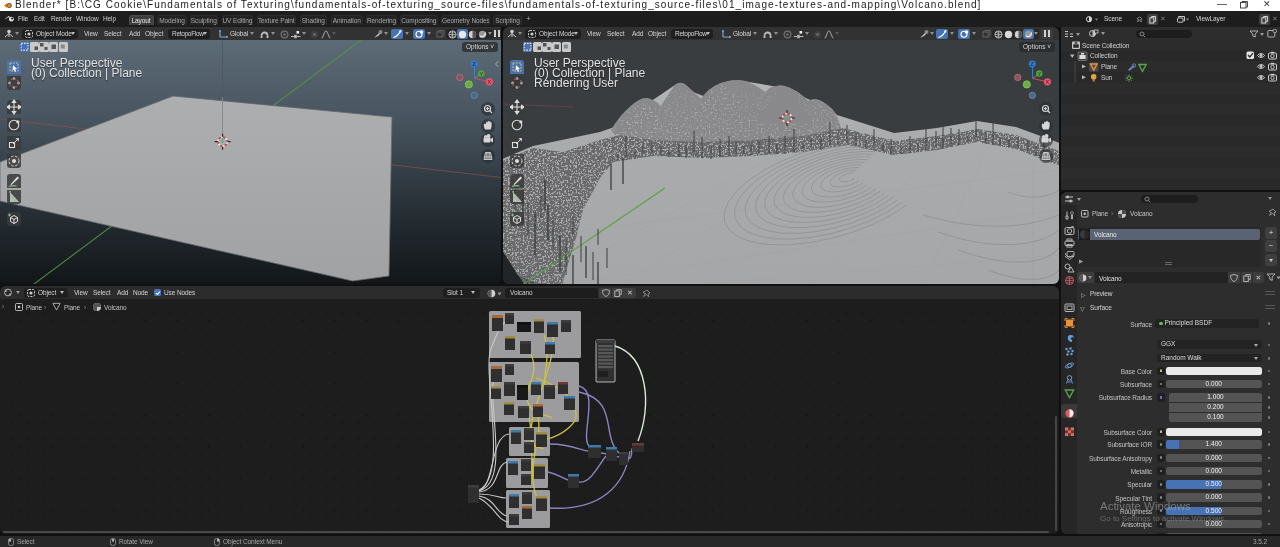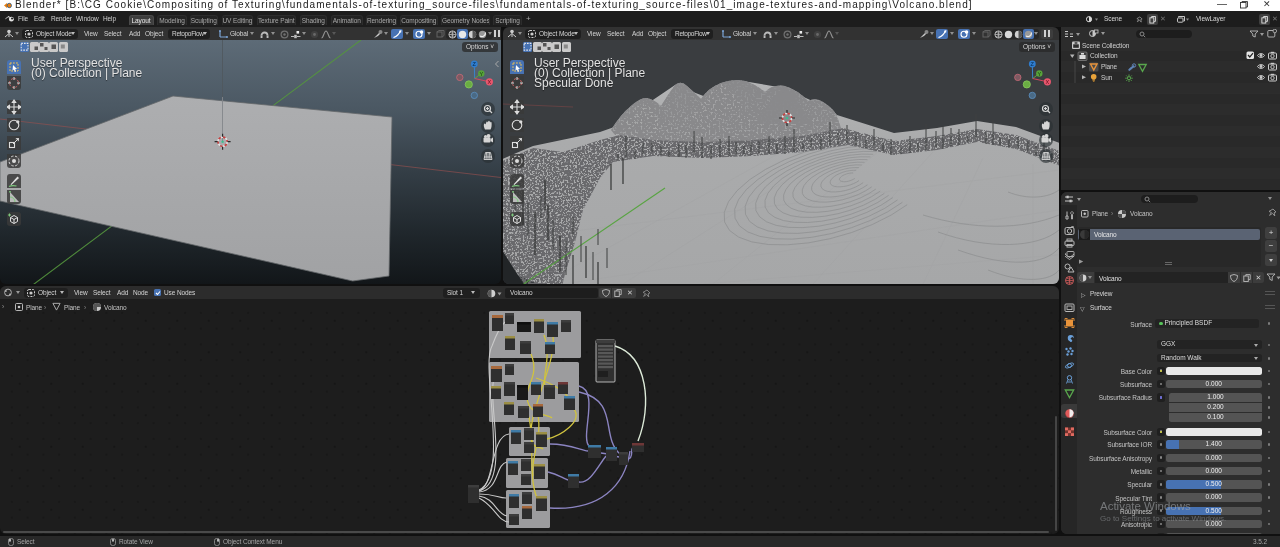--- a/index.html
+++ b/index.html
@@ -67,21 +67,21 @@
     color:#a5a5a5; font-size:6.5px; line-height:11px; letter-spacing:-0.1px; }
 </style>
 </head>
 <body>
 <div id="stage">
   <div id="titlebar" class="abs">
     <svg class="abs" style="left:3px;top:1px" width="9" height="9" viewBox="0 0 9 9">
       <path d="M1 4.5 L4 2 L4 3.5 L8 3.5 L8 5.5 L4 5.5 L4 7 Z" fill="#e87d0d"></path>
       <circle cx="6.3" cy="4.5" r="2.2" fill="#e87d0d" stroke="#265787" stroke-width="0.8"></circle>
     </svg>
-    <span class="abs" style="left:15px;top:0">Blender* [B:\CG Cookie\Compositing of Texturing\fundamentals-of-texturing_source-files\fundamentals-of-texturing_source-files\01_image-textures-and-mapping\Volcano.blend]</span>
+    <span class="abs" style="left:15px;top:0">Blender* [B:\CG Cookie\Fundamentals of Texturing\fundamentals-of-texturing_source-files\fundamentals-of-texturing_source-files\01_image-textures-and-mapping\Volcano.blend]</span>
     <span class="abs" style="left:1217px;top:-1px;font-size:10px;color:#333">—</span>
     <svg class="abs" style="left:1240px;top:1px" width="8" height="8" viewBox="0 0 8 8">
         <rect x="0.5" y="1.5" width="5.5" height="5.5" fill="none" stroke="#333" stroke-width="0.9"></rect>
         <path d="M2 1.5 L2 0.5 L7.5 0.5 L7.5 6 L6 6" fill="none" stroke="#333" stroke-width="0.9"></path>
       </svg>
     <span class="abs" style="left:1263px;top:-1px;font-size:9px;color:#333">✕</span>
   </div>
   <div id="topbar" class="abs">
     <svg class="abs" style="left:5px;top:4px" width="10" height="8" viewBox="0 0 24 20">
       <path d="M2 10 L10 4 L10 7.5 L21 7.5 L21 12.5 L10 12.5 L10 16 Z" fill="#e87d0d" opacity="0"></path>
@@ -660,21 +660,21 @@
       <svg class="abs" style="left:29.7px;top:2.3px" width="38.3" height="9.5" viewBox="0 0 38.3 9.5">
           <rect x="4.5" y="4.5" width="3.5" height="3.5" fill="#555"></rect>
           <rect x="10" y="1" width="3.5" height="3.5" fill="#555"></rect>
           <rect x="14.5" y="5" width="3" height="3" fill="#555"></rect>
           <rect x="21.5" y="2.5" width="4.5" height="4.5" fill="#555"></rect>
           <rect x="30.8" y="2.5" width="4" height="4" fill="#888"></rect>
         </svg>
       <div class="optbtn" style="right:4px;top:2px">Options ˅</div>
       <div class="vptext" style="left:31px;top:16px">User Perspective</div>
       <div class="vptext" style="left:31px;top:26px">(0) Collection | Plane</div>
-      <div class="vptext" style="left:31px;top:36px">Specular Done</div>
+      <div class="vptext" style="left:31px;top:36px">Rendering User</div>
 
       <div class="toolbtn act" style="top:20px;border-radius:3px 3px 0 0"></div>
       <div class="toolbtn" style="top:36px;border-radius:0 0 3px 3px"></div>
       <div class="toolbtn" style="top:60px;border-radius:3px 3px 0 0"></div>
       <div class="toolbtn" style="top:78px"></div>
       <div class="toolbtn" style="top:96px"></div>
       <div class="toolbtn" style="top:114px;border-radius:0 0 3px 3px"></div>
       <div class="toolbtn" style="top:134px;border-radius:3px 3px 0 0"></div>
       <div class="toolbtn" style="top:150px;border-radius:0 0 3px 3px"></div>
       <div class="toolbtn" style="top:172px;border-radius:3px"></div>

